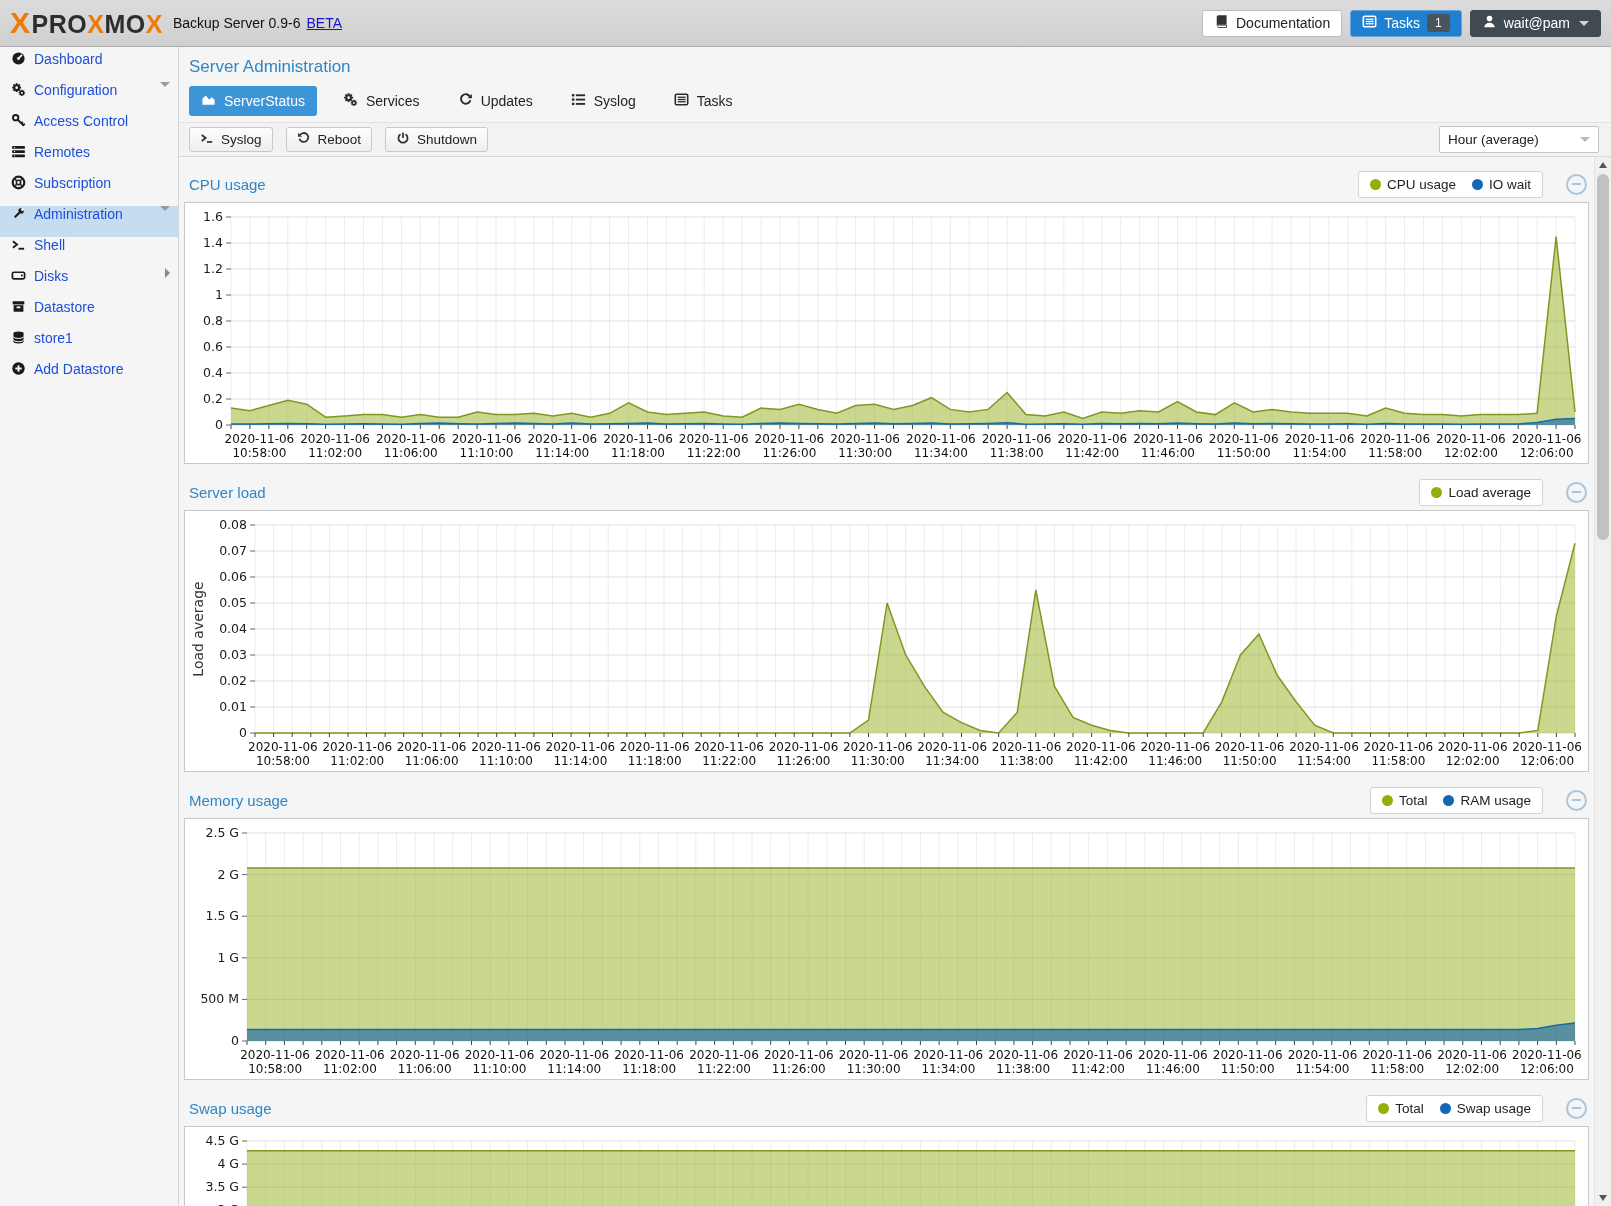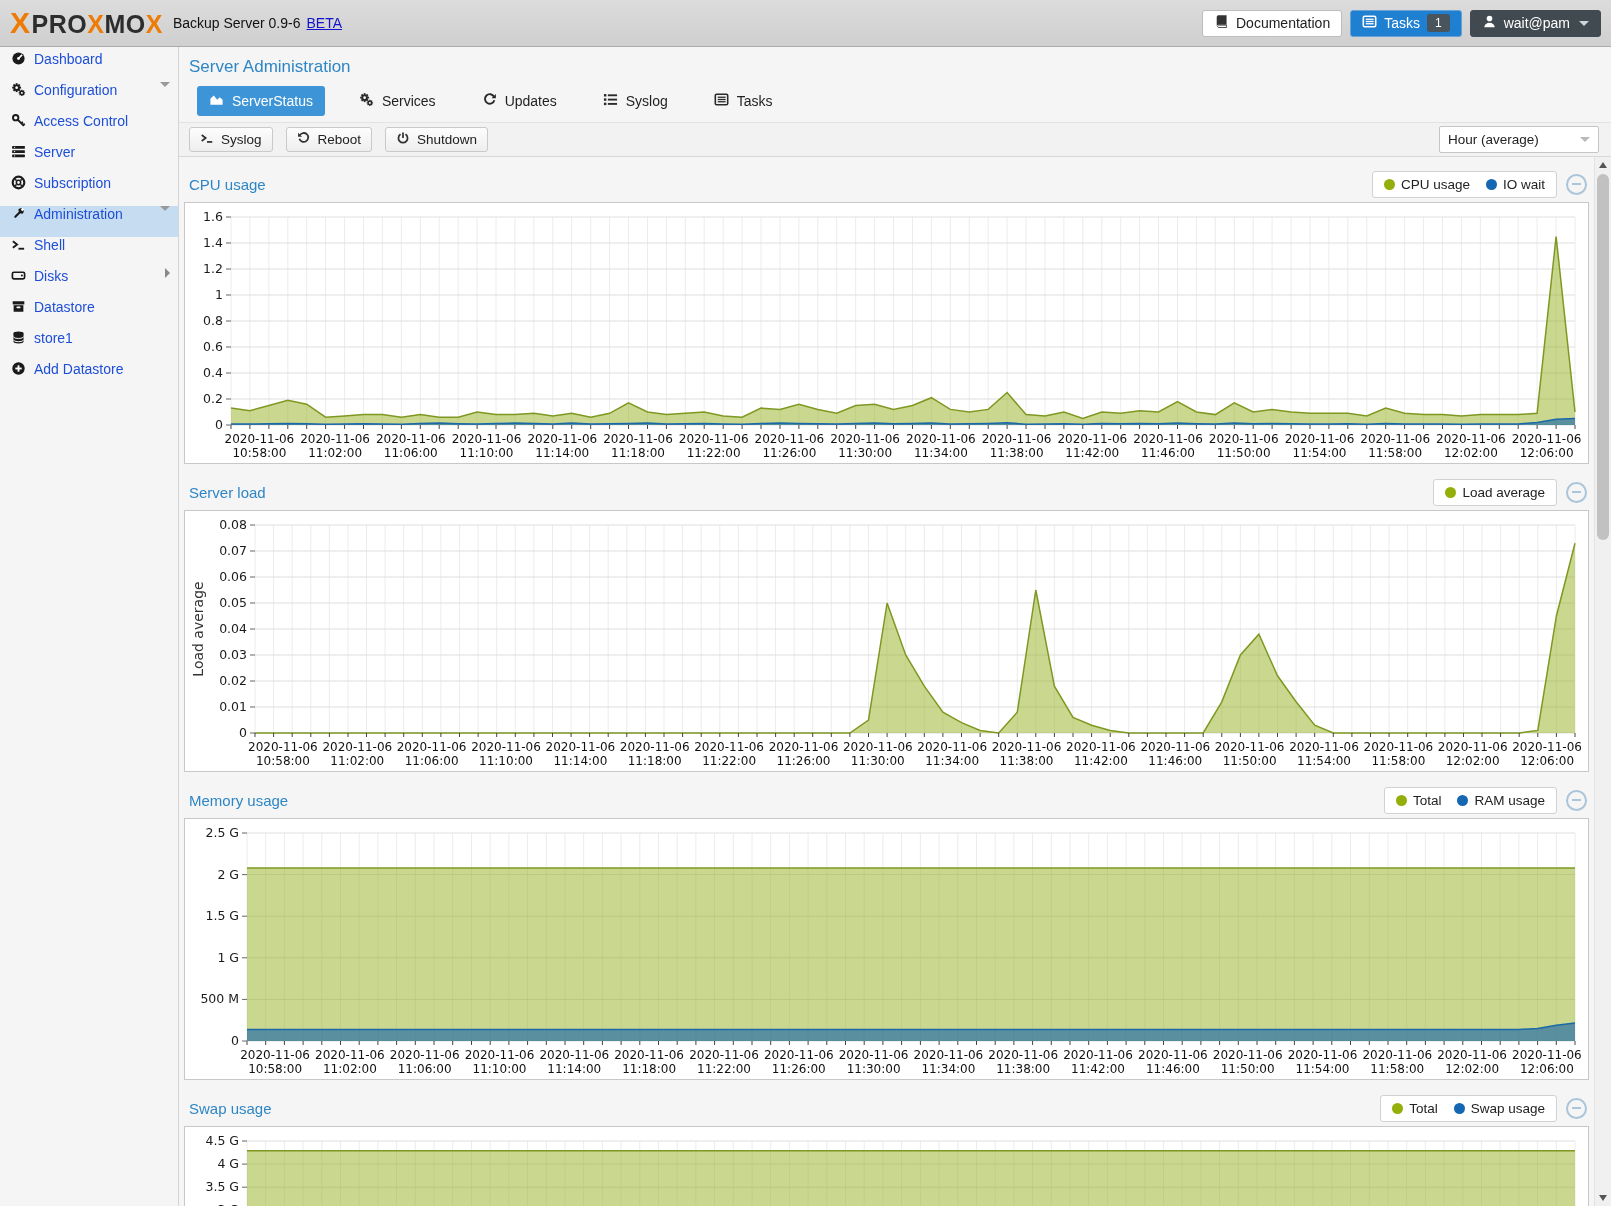--- a/index.html
+++ b/index.html
@@ -37,39 +37,39 @@
   .exp { margin-left:auto; }
   .exp.down { width:0;height:0;border-left:5px solid transparent;border-right:5px solid transparent;border-top:5px solid #9a9a9a; }
   .exp.right { width:0;height:0;border-top:5px solid transparent;border-bottom:5px solid transparent;border-left:5px solid #8a8a8a; }
 
   #content { flex:1; display:flex; flex-direction:column; min-width:0; }
   #page-title { font-size:17px; color:#2e86c6; padding:10px 0 4px 10px; }
 
   
   #tabbar { display:flex; gap:14px; padding:5px 0 6px 10px; align-items:center; }
   .tab { display:inline-flex; align-items:center; gap:8px; font-size:14px; color:#1f1f1f;
-    padding:6px 12px; border-radius:3px; cursor:pointer;margin-left:8px; }
+    padding:6px 12px; border-radius:3px; cursor:pointer; }
   .tab.active { background:#3d94d6; color:#fff; }
 
   
   #toolbar { height:35px; background:#f2f2f2; border-top:1px solid #e2e2e2; border-bottom:1px solid #d7d7d7;
     display:flex; align-items:center; padding:0 12px 0 10px; gap:13px; }
   .tbtn { height:25px; display:inline-flex; align-items:center; gap:7px; padding:0 10px;
     background:linear-gradient(#fdfdfd,#eeeeee); border:1px solid #c9c9c9; border-radius:3px;
     font-size:13.5px; color:#222; cursor:pointer; }
   #range-combo { margin-left:auto; width:160px; height:27px; background:#fff; border:1px solid #c5c5c5;
     border-radius:2px; display:flex; align-items:center; padding:0 8px; font-size:13.5px; color:#222; cursor:pointer; }
   #range-combo .cmb-caret { margin-left:auto; width:0;height:0;border-left:5px solid transparent;
     border-right:5px solid transparent;border-top:5px solid #b9b9b9; }
 
   
   #scrollarea { position:relative; flex:1; overflow:hidden; background:#f5f5f5; }
   #panels { position:absolute; left:0; top:0; right:17px; }
   .panel { margin:9px 5px 10px 5px; }
-  .panel-hd { height:36px; display:flex; align-items:center; padding:0 2px 0 5px; }
+  .panel-hd { height:36px; display:flex; align-items:center; padding:0 2px 0 5px;gap:14px; }
   .panel-title { font-size:15px; color:#2e86c6; }
   .legend { margin-left:auto; background:#fff; border:1px solid #d2d2d2; border-radius:3px;
     height:27px; display:flex; align-items:center; padding:0 11px; gap:16px; }
   .leg-item { display:flex; align-items:center; gap:6px; font-size:13.5px; color:#222; }
   .leg-dot { width:11px; height:11px; border-radius:50%; }
   .tool-collapse { width:21px; height:21px; border:2px solid #aac4da; border-radius:50%;
     margin-left:9px; position:relative; cursor:pointer; flex:none; }
   .tool-collapse::after { content:""; position:absolute; left:4px; right:4px; top:50%; margin-top:-1px;
     height:2px; background:#aac4da; }
   .panel-bd { background:#fff; border:1px solid #c8c8c8; padding:6px 4px 2px 4px; }
@@ -184,21 +184,21 @@
         <span class="ico">
           <svg width="15" height="15" viewBox="0 0 16 16" xmlns="http://www.w3.org/2000/svg">
             <rect x="1.2" y="2" width="13.6" height="3" rx="0.6" fill="#1a1a1a"></rect>
             <rect x="3.2" y="3" width="1.2" height="1" fill="#fff"></rect>
             <rect x="1.2" y="6.6" width="13.6" height="3" rx="0.6" fill="#1a1a1a"></rect>
             <rect x="3.2" y="7.6" width="1.2" height="1" fill="#fff"></rect>
             <rect x="1.2" y="11.2" width="13.6" height="3" rx="0.6" fill="#1a1a1a"></rect>
             <rect x="3.2" y="12.2" width="1.2" height="1" fill="#fff"></rect>
           </svg>
         </span>
-        <span class="lbl">Server</span>
+        <span class="lbl">Remotes</span>
       </div>
       <div class="side-item lvl1">
         <span class="ico">
           <svg width="15" height="15" viewBox="0 0 16 16" xmlns="http://www.w3.org/2000/svg">
             <circle cx="8" cy="8" r="6.2" fill="none" stroke="#1a1a1a" stroke-width="2.3"></circle>
             <circle cx="8" cy="8" r="2.3" fill="none" stroke="#1a1a1a" stroke-width="1.6"></circle>
             <line x1="10.262741699796953" y1="10.262741699796951" x2="11.535533905932738" y2="11.535533905932738" stroke="#1a1a1a" stroke-width="1.6"></line>
             <line x1="5.737258300203048" y1="10.262741699796953" x2="4.464466094067262" y2="11.535533905932738" stroke="#1a1a1a" stroke-width="1.6"></line>
             <line x1="5.737258300203047" y1="5.737258300203048" x2="4.464466094067261" y2="4.464466094067262" stroke="#1a1a1a" stroke-width="1.6"></line>
             <line x1="10.262741699796951" y1="5.737258300203047" x2="11.535533905932738" y2="4.464466094067261" stroke="#1a1a1a" stroke-width="1.6"></line>

